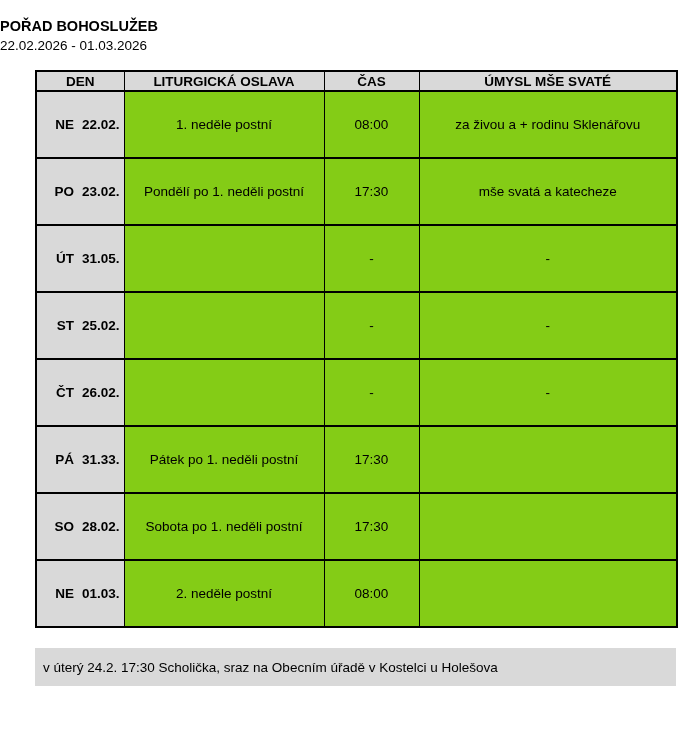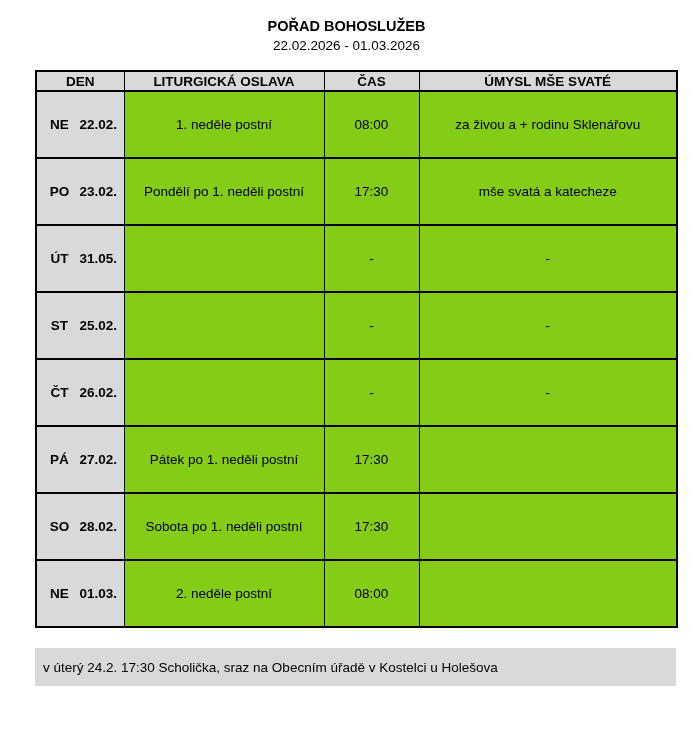--- a/index.html
+++ b/index.html
@@ -8,21 +8,21 @@
     font-family: "Liberation Sans", sans-serif;
     color: #000;
     width: 693px;
   }
   .page {
     width: 693px;
     height: 743px;
     padding-top: 16px;
     position: relative;
   }
-  .titles { text-align: center; }
+  .titles { }
   .title-line {
     font-weight: bold;
     font-size: 14.5px;
     line-height: 20px;
   }
   .date-line {
     font-size: 13.5px;
     line-height: 20px;
   }
   table.schedule {
@@ -50,21 +50,21 @@
   table.schedule td {
     font-size: 13.5px;
     height: 67px;
     text-align: center;
     vertical-align: middle;
     background: #84cc16;
   }
   table.schedule td.den {
     background: #d9d9d9;
     font-weight: bold;
-    text-align: center;
+    text-align: right;
     padding-left: 8px;
   }
   td.den .day-abbr { display: inline-block; min-width: 24px; margin-right: 8px; }
   .note {
     width: 641px;
     margin: 20px 0 16px 35px;
     height: 38px;
     background: #d9d9d9;
     display: flex;
     align-items: center;
@@ -133,21 +133,21 @@
       <tr>
         <td class="den">
           <span class="day-abbr">ČT</span><span>26.02.</span>
         </td>
         <td></td>
         <td>-</td>
         <td>-</td>
       </tr>
       <tr>
         <td class="den">
-          <span class="day-abbr">PÁ</span><span>27.02.</span>
+          <span class="day-abbr">PÁ</span><span>31.33.</span>
         </td>
         <td>Pátek po 1. neděli postní</td>
         <td>17:30</td>
         <td></td>
       </tr>
       <tr>
         <td class="den">
           <span class="day-abbr">SO</span><span>28.02.</span>
         </td>
         <td>Sobota po 1. neděli postní</td>

